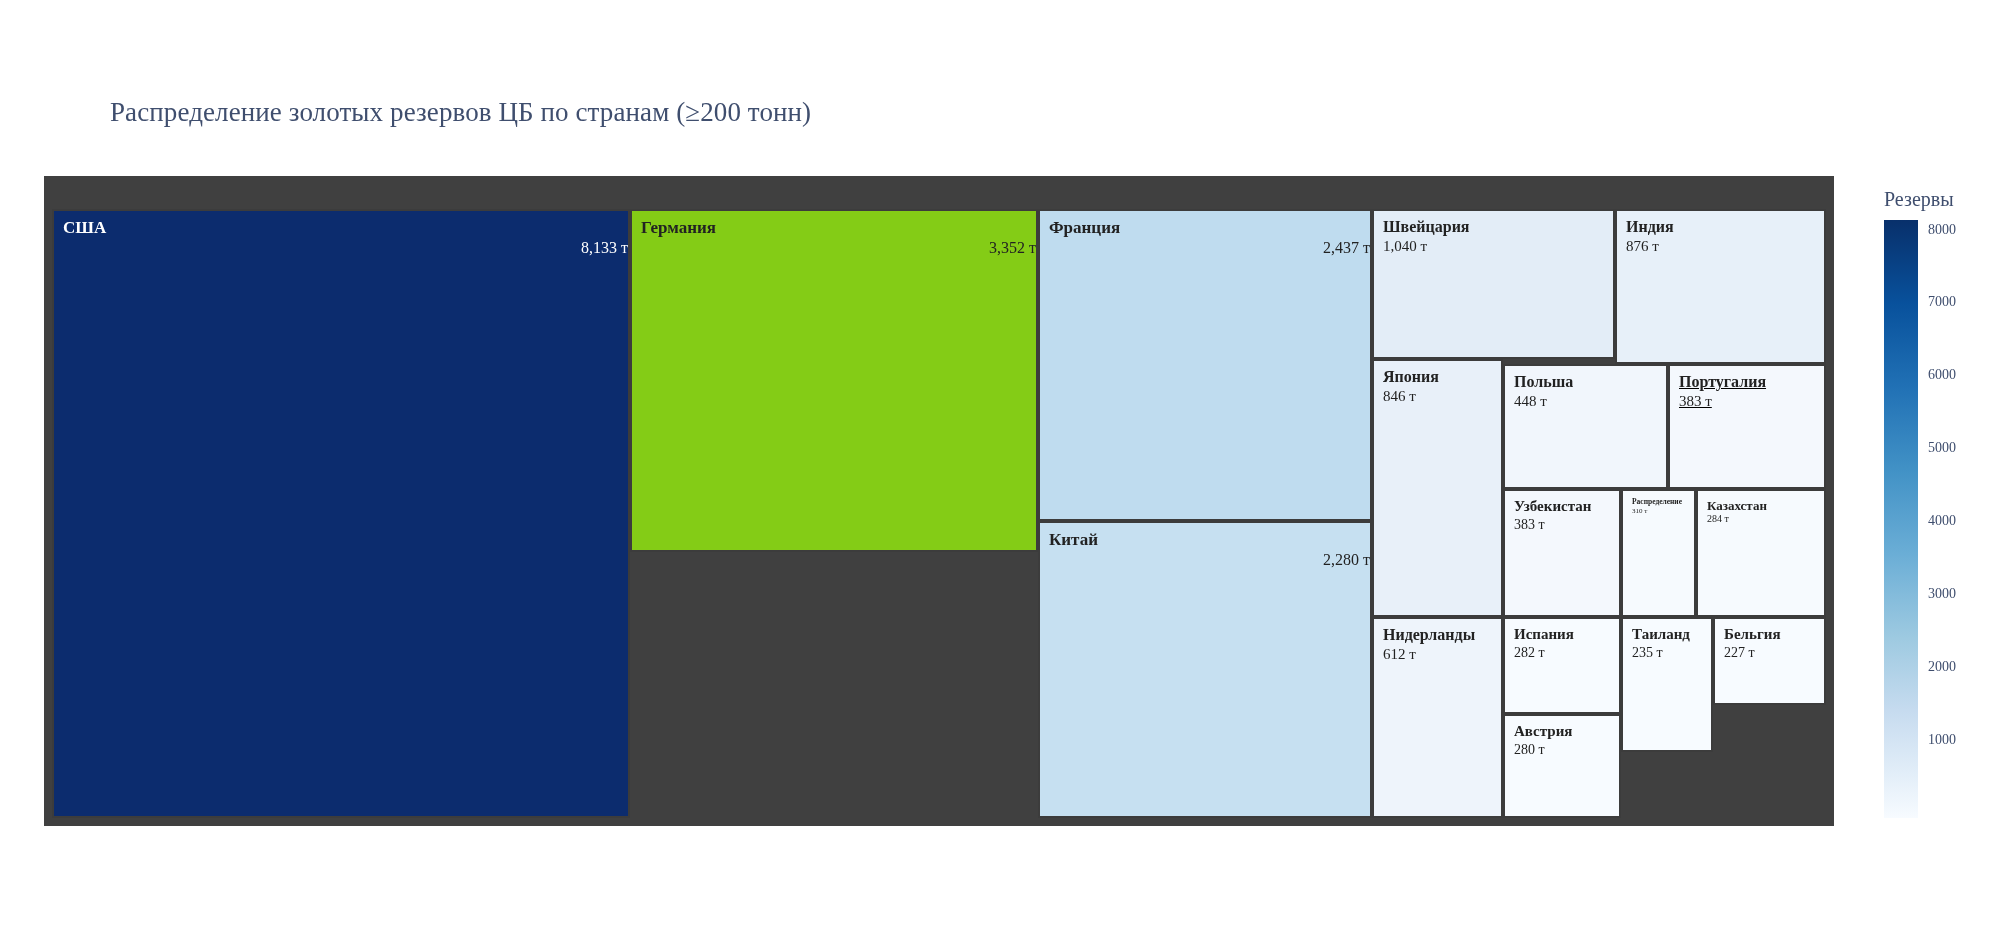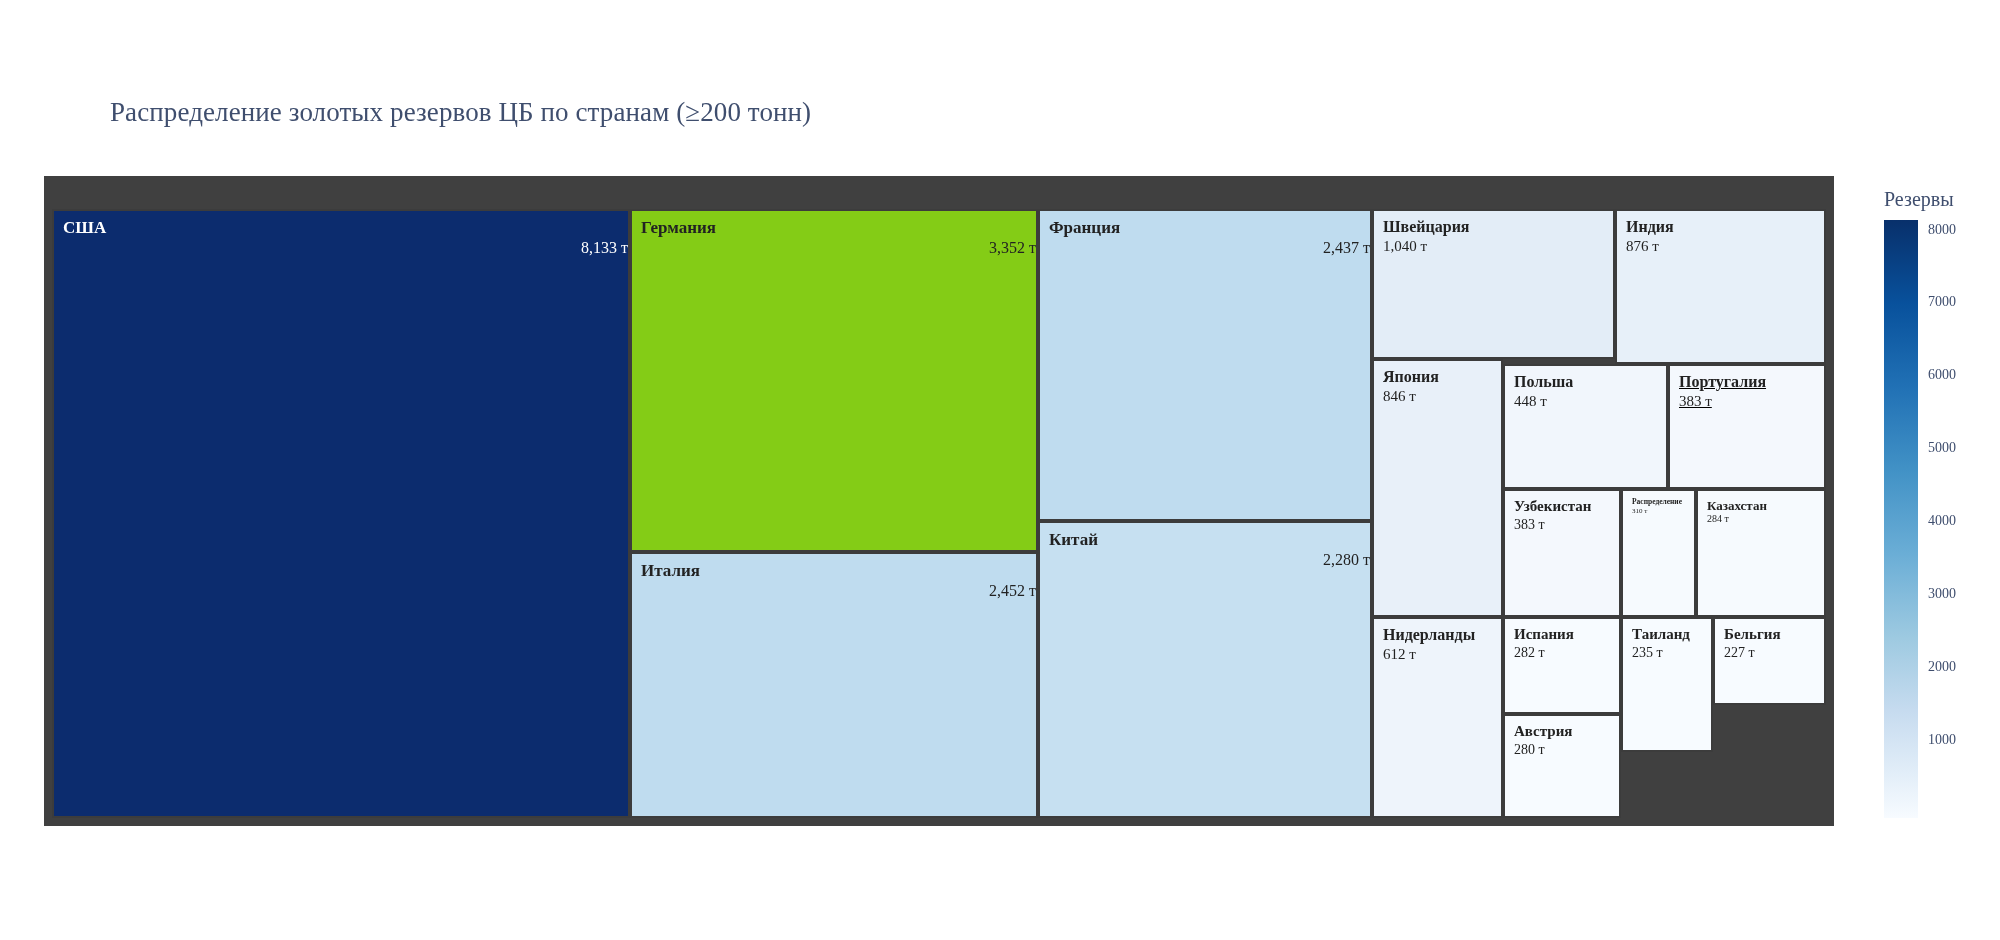--- a/index.html
+++ b/index.html
@@ -107,24 +107,20 @@
       <div class="tile dark fs-lg" style="left:0px;top:0px;width:578px;height:609px;background:#0c2c6e;">
         <span class="tlabel">США</span>
         <span class="tvalue">8,133 т</span>
       </div>
 
       <div class="tile fs-lg" style="left:578px;top:0px;width:408px;height:343px;background:#84cc16;">
         <span class="tlabel">Германия</span>
         <span class="tvalue">3,352 т</span>
       </div>
 
-      <div class="tile fs-lg" style="left:578px;top:343px;width:408px;height:266px;background:#bfdcef;">
-        <span class="tlabel">Италия</span>
-        <span class="tvalue">2,452 т</span>
-      </div>
 
       <div class="tile fs-lg" style="left:986px;top:0px;width:334px;height:312px;background:#bfdcef;">
         <span class="tlabel">Франция</span>
         <span class="tvalue">2,437 т</span>
       </div>
 
       <div class="tile fs-lg" style="left:986px;top:312px;width:334px;height:297px;background:#c6e0f1;">
         <span class="tlabel">Китай</span>
         <span class="tvalue">2,280 т</span>
       </div>

